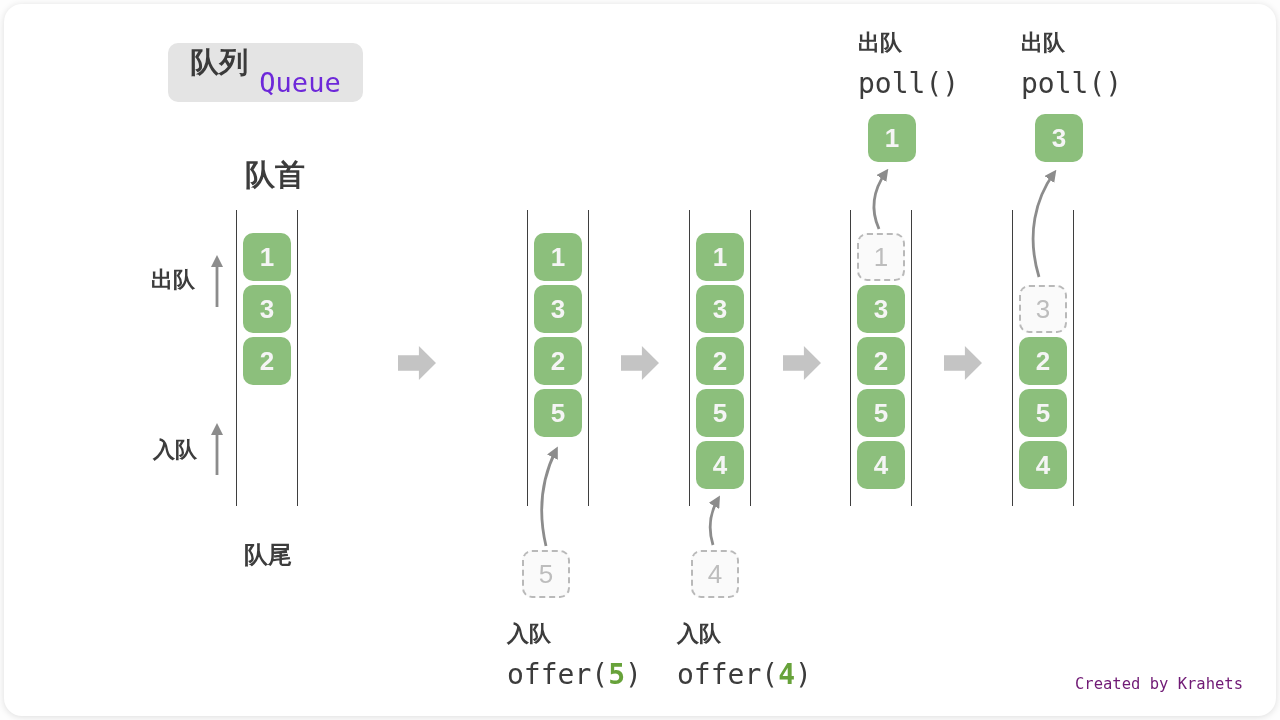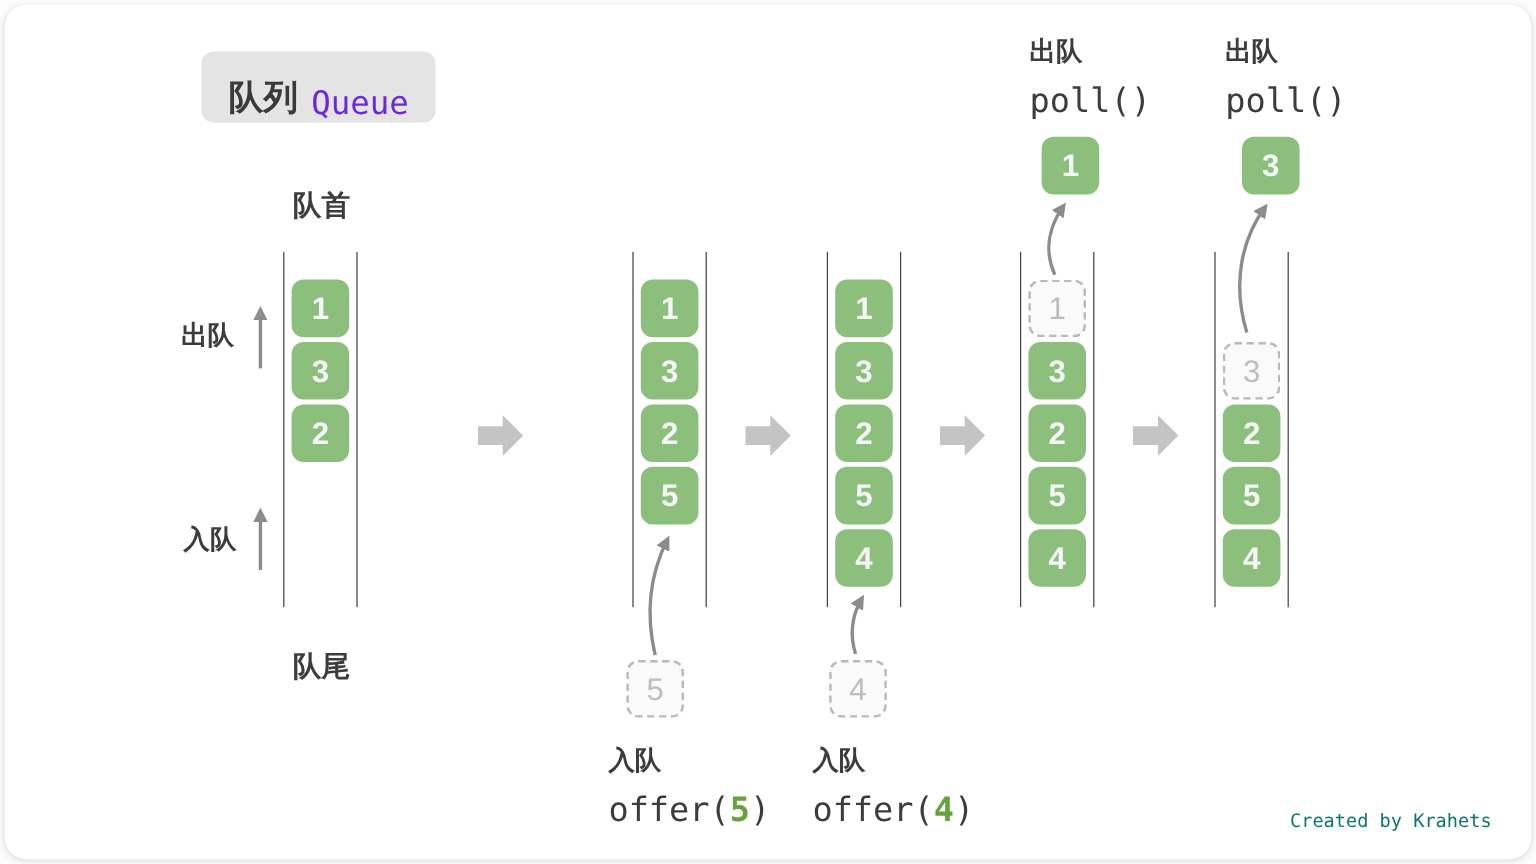--- a/index.html
+++ b/index.html
@@ -6,26 +6,26 @@
   html,body { width:1280px; height:720px; background:#fdfdfd; }
   body { font-family:"Liberation Sans","DejaVu Sans",sans-serif; }
   .canvas { position:relative; width:1280px; height:720px; overflow:hidden; }
   .card { position:absolute; left:4px; top:4px; width:1272px; height:712px;
           background:#ffffff; border-radius:18px;
           box-shadow:0 1px 7px rgba(0,0,0,0.13); }
   .overlay { position:absolute; left:0; top:0; width:1280px; height:720px; pointer-events:none; }
 
   .badge { position:absolute; left:168px; top:43px; width:195px; height:59px;
            background:#e4e4e4; border-radius:10px;
-           display:flex; align-items:flex-end; justify-content:center; gap:11px; }
+           display:flex; align-items:flex-start; justify-content:center; gap:11px; }
   .badge-zh { font-size:29px; font-weight:bold; color:#3a3a3a; }
   .badge-en { font-family:"DejaVu Sans Mono","Liberation Mono",monospace; font-size:27px; color:#6d28d9;margin-top:24px; }
 
   .lbl { position:absolute; color:#3c3c3c; font-weight:bold; white-space:nowrap; }
-  .lbl-front { left:244px; top:155px; width:62px; text-align:left; font-size:24px; }
+  .lbl-front { left:244px; top:155px; width:62px; text-align:center; font-size:30px; }
   .lbl-rear  { left:244px; top:539px; width:62px; text-align:left; font-size:24px; }
   .lbl-deq   { left:151px; top:265px; font-size:22px; }
   .lbl-enq   { left:153px; top:435px; font-size:22px; }
 
   .qcol { position:absolute; top:210px; width:62px; height:296px;
           border-left:1.5px solid #3f3f3f; border-right:1.5px solid #3f3f3f; }
 
   .box { position:absolute; width:48px; height:48px; border-radius:10px;
          display:flex; align-items:center; justify-content:center;
          font-size:26px; font-weight:bold; }
@@ -38,21 +38,21 @@
   .block-arrow { position:absolute; top:346px; width:38px; height:34px; background:#c4c4c4;
                  clip-path:polygon(0 27%,55% 27%,55% 0,100% 50%,55% 100%,55% 73%,0 73%); }
 
   .op { position:absolute; white-space:nowrap; }
   .op-zh { font-size:22px; font-weight:600; color:#3c3c3c; margin-bottom:9px; }
   .op-code { font-family:"DejaVu Sans Mono","Liberation Mono",monospace; font-size:28px; color:#3c3c3c; }
   .arg { color:#67a23a; font-weight:bold; }
 
   .watermark { position:absolute; left:1053px; top:675px; width:190px; text-align:right;
                font-family:"DejaVu Sans Mono","Liberation Mono",monospace;
-               font-size:15.5px; color:#0f766e; }
+               font-size:15.5px; color:#701a75; }
 </style>
 </head>
 <body>
 
 <div class="canvas">
   <div class="card"></div>
 
   <svg class="overlay" viewBox="0 0 1280 720">
     <defs>
       <marker id="ah" markerUnits="userSpaceOnUse" markerWidth="12" markerHeight="12" refX="8" refY="6" orient="auto">

